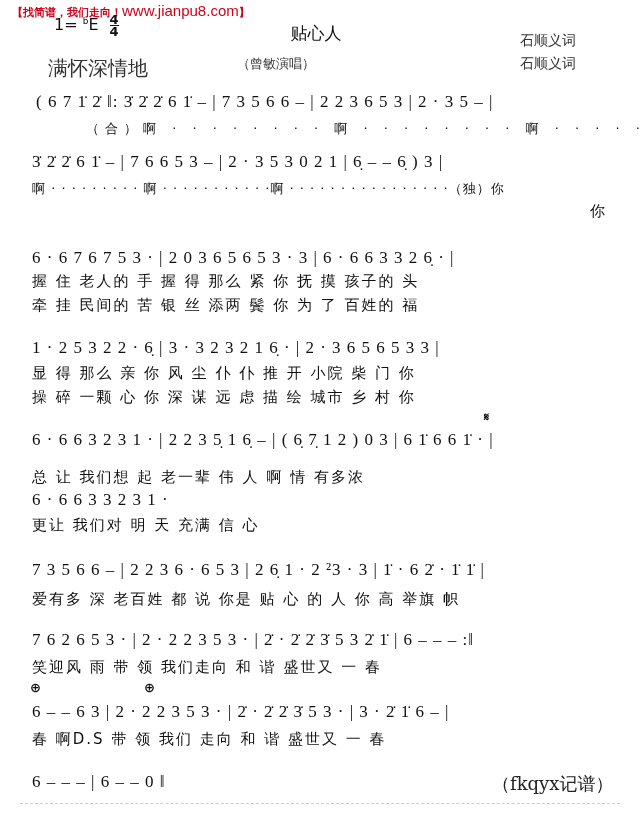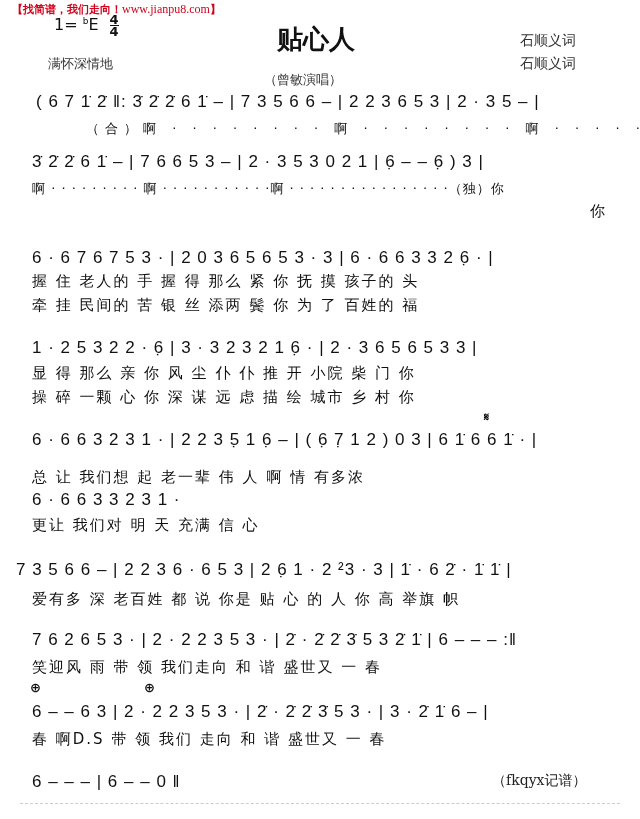--- a/index.html
+++ b/index.html
@@ -1,33 +1,33 @@
 <!DOCTYPE html>
 <html><head>
 <meta charset="utf-8">
 <style>
   html, body { margin: 0; padding: 0; background: #ffffff; }
   body { width: 640px; height: 819px; position: relative; overflow: hidden;
          font-family: "DejaVu Sans", sans-serif; color: #111; }
   .abs { position: absolute; white-space: nowrap; }
   .banner { left: 12px; top: 2px; font-size: 11px; color: #d0021b; font-weight: bold; }
-  .banner .url { font-family: Liberation Serif, serif; font-weight: normal; font-size: 12px; }
+  .banner .url { font-family: Liberation Sans, sans-serif; font-weight: normal; font-size: 15px; }
   .key { left: 54px; top: 14px; font-size: 16px; }
   .key sup { font-size: 9px; }
   .tsig { display: inline-flex; flex-direction: column; line-height: 11px; font-size: 13px; font-weight: bold; vertical-align: middle; margin-left: 6px; text-align: center; }
   .tsig span:first-child { border-bottom: 1px solid #111; }
-  .tempo { left: 48px; top: 55px; font-size: 13px; color: #333; font-family: "DejaVu Serif", serif; }
-  .title { left: 0; width: 632px; text-align: center; top: 22px; font-size: 26px; font-family: "DejaVu Serif", serif; font-weight: bold; }
-  .subtitle { left: 0; width: 552px; text-align: center; top: 71px; font-size: 13px; color: #333; font-family: "DejaVu Serif", serif; padding-left: 27px; }
+  .tempo { left: 48px; top: 55px; font-size: 20px; color: #333; font-family: "DejaVu Serif", serif; }
+  .title { left: 0; width: 632px; text-align: center; top: 22px; font-size: 17px; font-family: "DejaVu Serif", serif; }
+  .subtitle { left: 0; width: 552px; text-align: center; top: 55px; font-size: 13px; color: #333; font-family: "DejaVu Serif", serif; }
   .credit { left: 520px; font-size: 14px; color: #333; font-family: "DejaVu Serif", serif; }
-  .notes { font-family: Liberation Sans, sans-serif; font-size: 17px; letter-spacing: 1px; }
+  .notes { font-family: Liberation Serif, serif; font-size: 17px; letter-spacing: 1px; }
   .lyric { font-family: "DejaVu Sans", sans-serif; font-size: 15px; letter-spacing: 2px; color: #111; }
   .dots { letter-spacing: 6px; }
   .rule { position: absolute; left: 20px; width: 600px; top: 803px; border-top: 1px dashed #ccc; }
-  .footer { left: 492px; top: 772px; font-size: 14px; font-family: "DejaVu Serif", serif; color: #222; }
+  .footer { left: 492px; top: 772px; font-size: 18px; font-family: "DejaVu Serif", serif; color: #222; }
   .segno { font-family: "DejaVu Serif", serif; font-size: 12px; font-weight: bold; }
   .coda { font-size: 13px; font-weight: bold; }
 </style>
 </head>
 <body>
 
 <div class="abs banner">
   <span>【找简谱，我们走向！</span><span class="url">www.jianpu8.com</span><span>】</span>
 </div>
 
@@ -60,21 +60,21 @@
 <div class="abs lyric" style="left:32px;top:364px">显 得 那么   亲 你  风  尘 仆   仆     推  开 小院   柴 门 你</div>
 <div class="abs lyric" style="left:32px;top:388px">操 碎 一颗   心 你  深  谋 远   虑     描  绘 城市   乡 村 你</div>
 
 <div class="abs segno" style="left:484px;top:410px">𝄋</div>
 <div class="abs notes" style="left:32px;top:430px">6 · 6 6 3 2 3 1 ·  |  2 2 3 5̣ 1 6̣  –  |  ( 6̣ 7̣ 1 2 ) 0 3  |  6 1̇ 6 6  1̇ ·  |</div>
 <div class="abs lyric" style="left:32px;top:468px">总 让 我们想   起   老一辈 伟  人                啊   情   有多浓</div>
 
 <div class="abs notes" style="left:32px;top:490px">6 · 6  6 3 3  2 3  1 ·</div>
 <div class="abs lyric" style="left:32px;top:516px">更让 我们对 明 天   充满   信   心</div>
 
-<div class="abs notes" style="left:16px;top:560px">7 3 5 6 6  –  |  2 2 3 6 · 6 5 3  |  2 6̣ 1 · 2  ²3 · 3  |  1̇ · 6  2̇ · 1̇  1̇  |</div>
+<div class="abs notes" style="left:32px;top:560px">7 3 5 6 6  –  |  2 2 3 6 · 6 5 3  |  2 6̣ 1 · 2  ²3 · 3  |  1̇ · 6  2̇ · 1̇  1̇  |</div>
 <div class="abs lyric" style="left:32px;top:590px">爱有多   深     老百姓 都 说 你是  贴  心 的  人 你  高   举旗 帜</div>
 
 <div class="abs notes" style="left:32px;top:630px">7 6 2 6 5 3 ·  |  2 · 2 2 3 5 3 ·  |  2̇ · 2̇ 2̇ 3̇ 5 3 2̇ 1̇  |  6  –  –  – :‖</div>
 <div class="abs lyric" style="left:32px;top:658px">笑迎风   雨      带  领 我们走向     和 谐 盛世又    一      春</div>
 <div class="abs coda" style="left:30px;top:680px">⊕</div>
 <div class="abs coda" style="left:144px;top:680px">⊕</div>
 
 <div class="abs notes" style="left:32px;top:702px">6  –  –  6 3  |  2 · 2 2 3 5 3 ·  |  2̇ · 2̇ 2̇ 3̇ 5 3 ·  |  3 · 2̇ 1̇  6  –  |</div>
 <div class="abs lyric" style="left:32px;top:730px">春           啊D.S 带 领 我们 走向     和 谐 盛世又           一      春</div>
 

